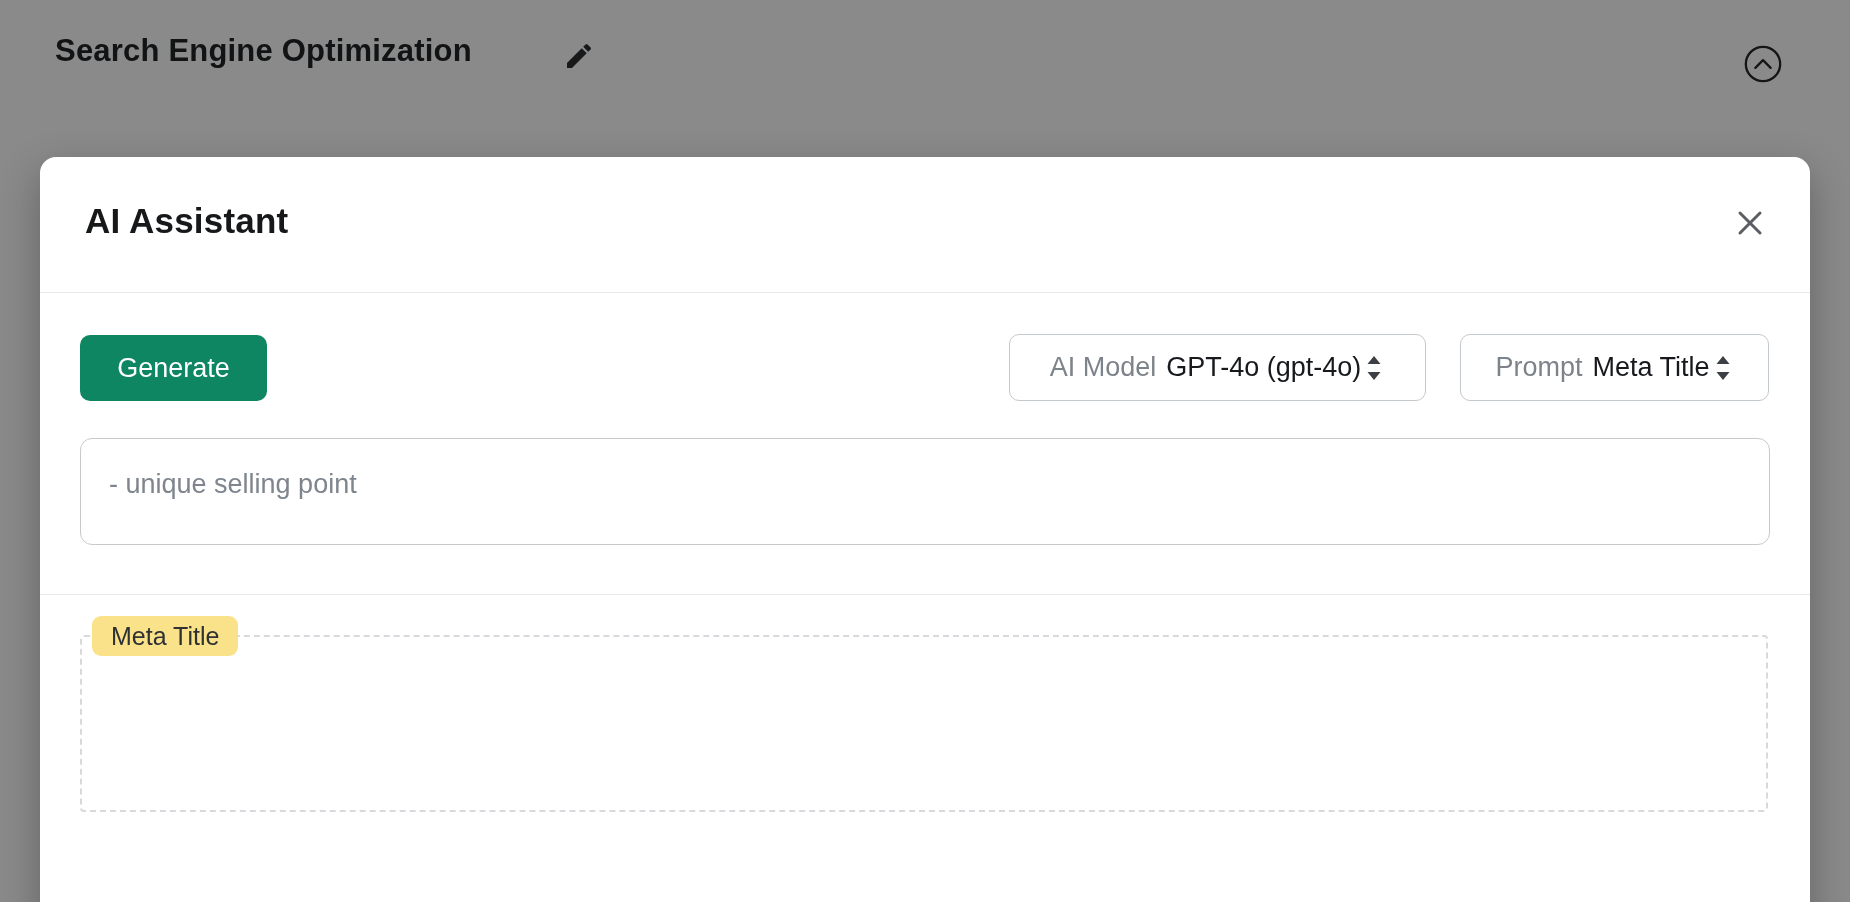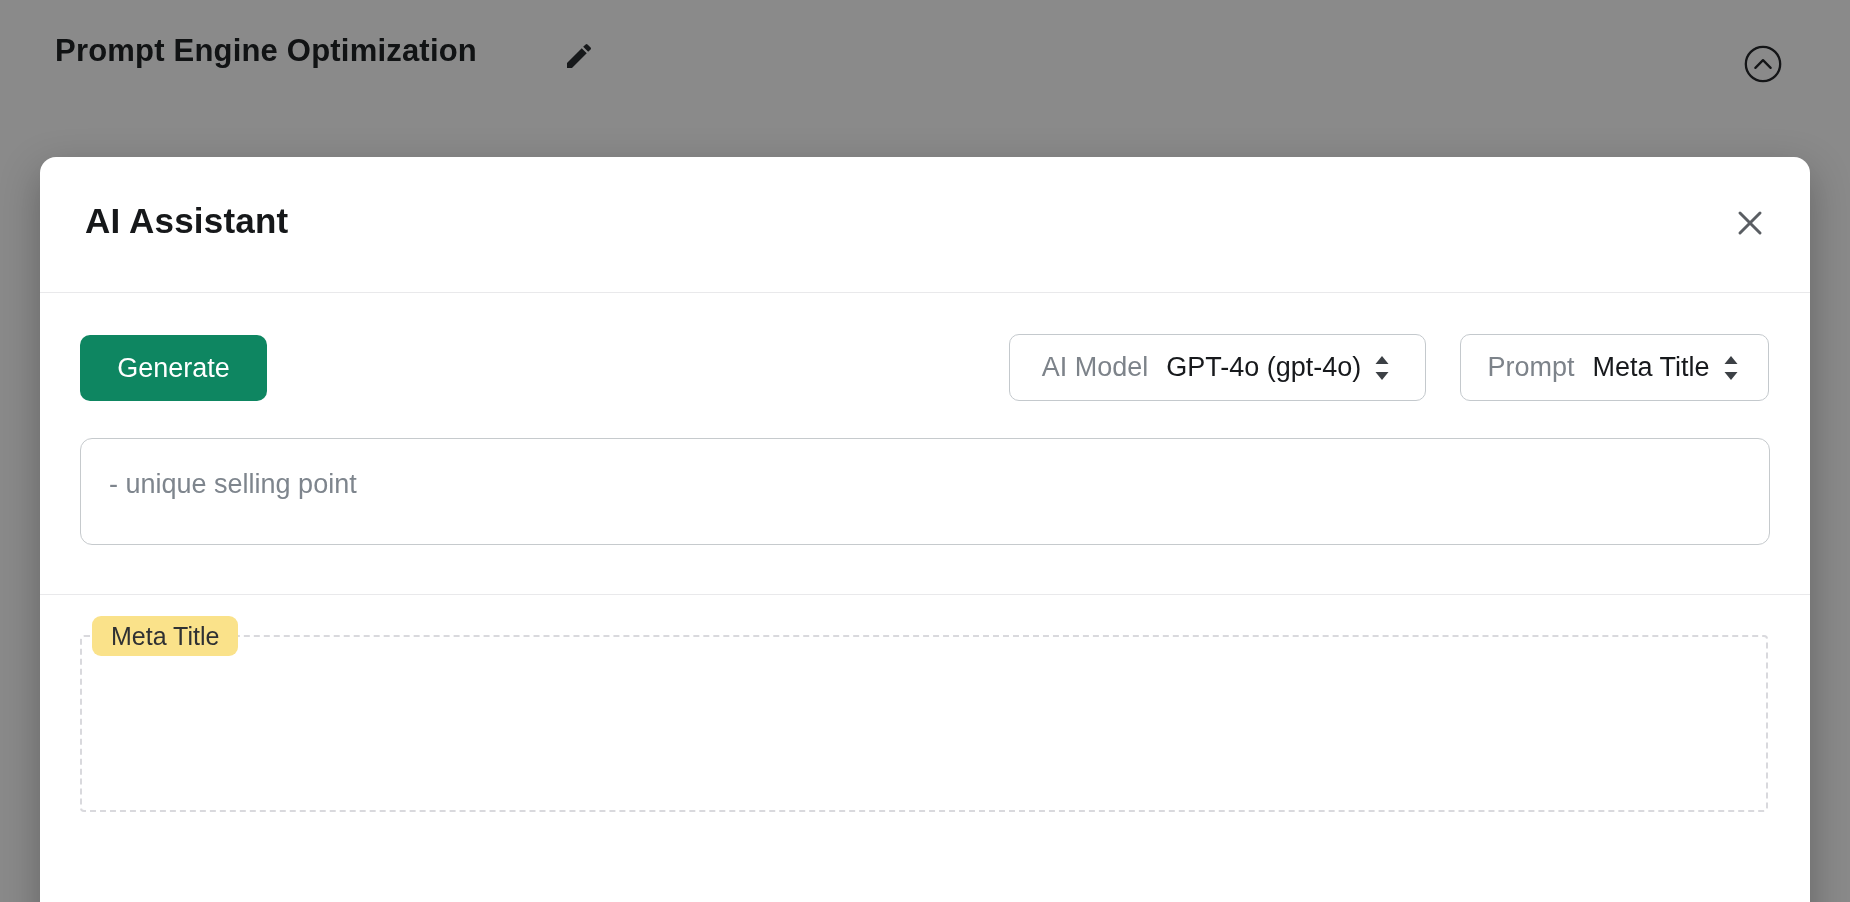--- a/index.html
+++ b/index.html
@@ -26,21 +26,21 @@
   .divider { position:absolute; left:0; width:1770px; height:0; border-top:1px solid #e9e9eb; }
   .divider-1 { top:135px; }
   .divider-2 { top:437px; }
 
   
   .btn-green { background:var(--accent, #0e8661); color:#ffffff; border:none; border-radius:10px; cursor:pointer;
                font-family:"Liberation Sans", sans-serif; }
   .generate-btn { position:absolute; left:40px; top:178px; width:187px; height:66px; font-size:27px; font-weight:500; }
 
   .select-box { position:absolute; top:177px; height:67px; border:1.5px solid #c4c9cd; border-radius:10px; background:#ffffff;
-                display:flex; align-items:center; justify-content:center; gap:10px; cursor:pointer; padding:0 20px; }
+                display:flex; align-items:center; justify-content:center; gap:2px; cursor:pointer; padding:0 20px; }
   .select-model { left:969px; width:417px; }
   .select-prompt { left:1420px; width:309px; }
   .select-label { font-size:27px; color:#7d838a; white-space:nowrap; }
   .select-value { font-size:27px; color:#17191c; white-space:nowrap;margin-left:8px; }
   .select-arrows { width:22px; height:26px; color:#3c4045; flex:0 0 auto; }
 
   .prompt-textarea { position:absolute; left:40px; top:281px; width:1690px; height:107px; border:1.5px solid #c6cacd;
                      border-radius:12px; padding:28px 28px; font-size:27px; color:#7e858d; resize:none; outline:none;
                      font-family:"Liberation Sans", sans-serif; line-height:1.3; background:#ffffff; }
 
@@ -50,21 +50,21 @@
                   border-radius:9px; display:inline-flex; align-items:center; font-size:25px; color:#2f3133; z-index:2; }
 
   svg { display:block; }
 </style>
 </head>
 <body>
 
 <div class="stage">
 
   <div class="bg-page">
-    <div class="bg-title">Prompt Engine Optimization</div>
+    <div class="bg-title">Search Engine Optimization</div>
     <span class="bg-edit">
       <svg viewBox="0 0 24 24" width="32" height="32" fill="currentColor">
         <path d="M3 17.25V21h3.75L17.81 9.94l-3.75-3.75L3 17.25zM20.71 7.04c.39-.39.39-1.02 0-1.41l-2.34-2.34a.9959.9959 0 0 0-1.41 0l-1.83 1.83 3.75 3.75 1.83-1.83z"></path>
       </svg>
     </span>
     <span class="bg-collapse">
       <svg viewBox="0 0 44 44" width="42" height="42" fill="none" stroke="currentColor" stroke-width="2.4">
         <circle cx="22" cy="22" r="18"></circle>
         <polyline points="14,26 22,18 30,26" stroke-linecap="round" stroke-linejoin="round"></polyline>
       </svg>

